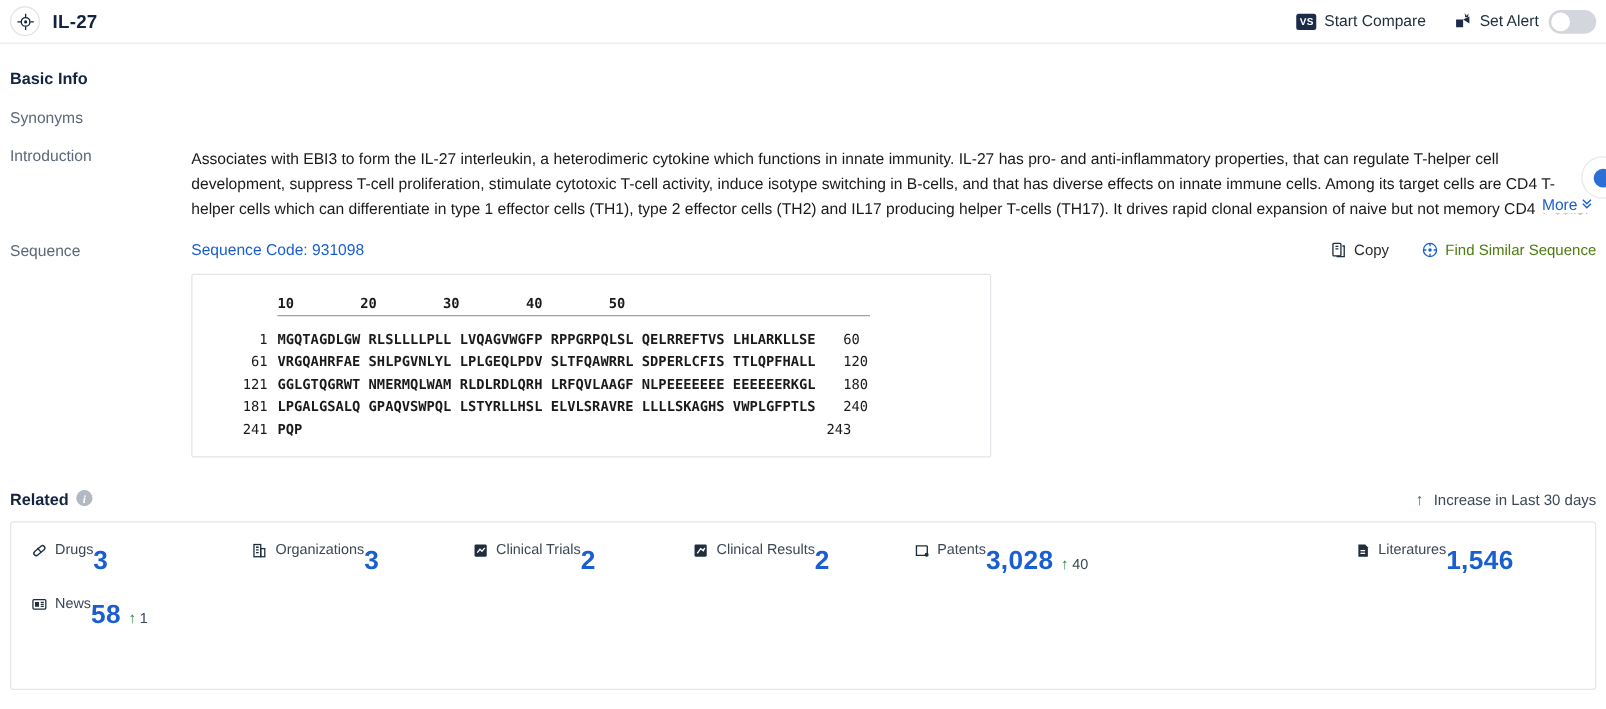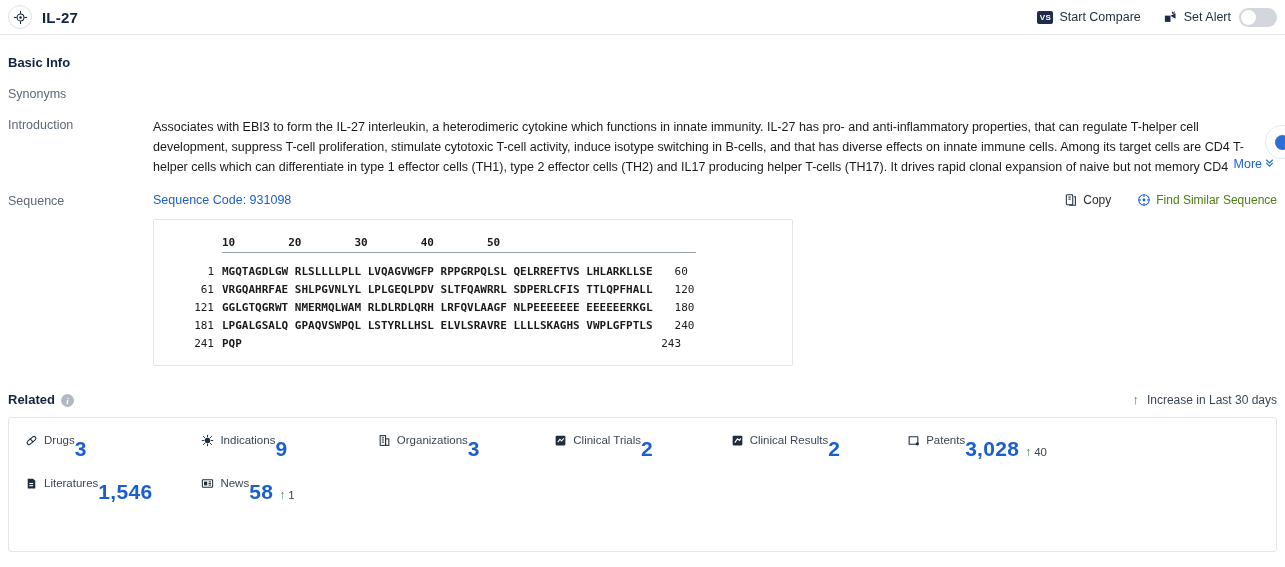--- a/index.html
+++ b/index.html
@@ -184,21 +184,21 @@
     height: 1px;
   }
   .seq-line { display: flex; white-space: pre; }
   .seq-num-l { width: 44px; text-align: right; }
   .seq-blocks { margin-left: 8px; font-weight: bold; }
   .seq-num-r { margin-left: 22px; }
 
   
   .related-head {
     display: flex;
-    align-items: flex-end;
+    align-items: flex-start;
     margin-top: 26px;
   }
   .related-title { font-size: 13px; font-weight: bold; color: #14233f; }
   .info-dot {
     width: 13px; height: 13px;
     border-radius: 50%;
     background: #b3b9c3;
     color: #fff;
     font-size: 9px;
     font-weight: bold;
@@ -428,43 +428,20 @@
               <line x1="9" y1="8" x2="15" y2="15"></line>
             </svg>
           </span>
           <span class="stat-label">Drugs</span>
         </div>
         <div class="stat-valrow">
           <span class="stat-value">3</span>
         </div>
       </div>
 
-      <div class="stat">
-        <div class="stat-top">
-          <span class="ico">
-            <svg width="13" height="13" viewBox="0 0 24 24" fill="#1f2d3d">
-              <circle cx="12" cy="12" r="5"></circle>
-              <g stroke="#1f2d3d" stroke-width="1.8">
-                <line x1="12" y1="1.5" x2="12" y2="6"></line>
-                <line x1="12" y1="18" x2="12" y2="22.5"></line>
-                <line x1="1.5" y1="12" x2="6" y2="12"></line>
-                <line x1="18" y1="12" x2="22.5" y2="12"></line>
-                <line x1="4" y1="4" x2="8" y2="8"></line>
-                <line x1="16" y1="16" x2="20" y2="20"></line>
-                <line x1="20" y1="4" x2="16" y2="8"></line>
-                <line x1="8" y1="16" x2="4" y2="20"></line>
-              </g>
-            </svg>
-          </span>
-          <span class="stat-label">Indications</span>
-        </div>
-        <div class="stat-valrow">
-          <span class="stat-value">9</span>
-        </div>
-      </div>
 
       <div class="stat">
         <div class="stat-top">
           <span class="ico">
             <svg width="13" height="13" viewBox="0 0 24 24" fill="none" stroke="#1f2d3d" stroke-width="1.9">
               <rect x="4" y="3" width="10" height="18"></rect>
               <rect x="14" y="9" width="6" height="12"></rect>
               <line x1="7" y1="7" x2="11" y2="7"></line>
               <line x1="7" y1="11" x2="11" y2="11"></line>
               <line x1="7" y1="15" x2="11" y2="15"></line>

